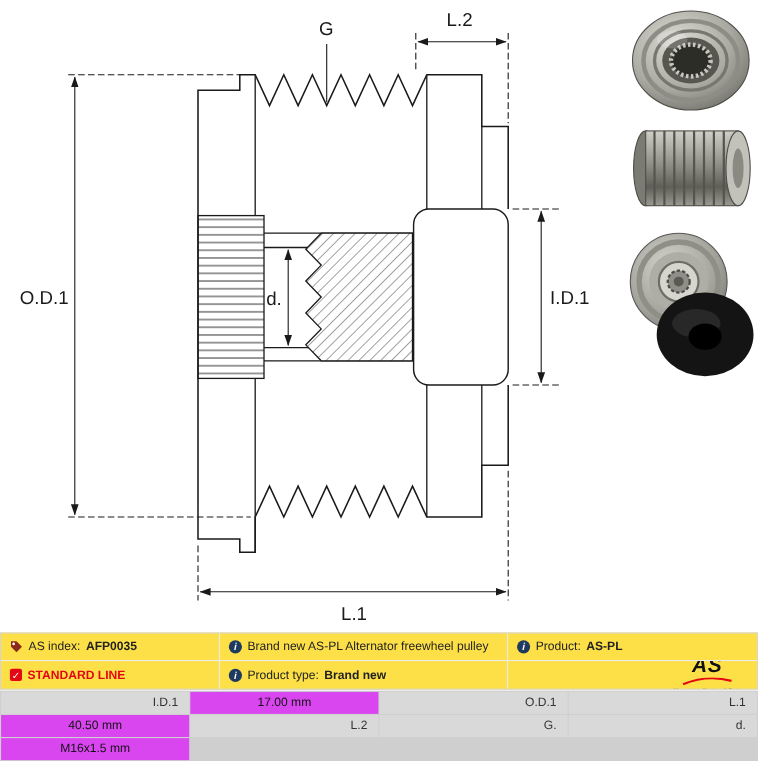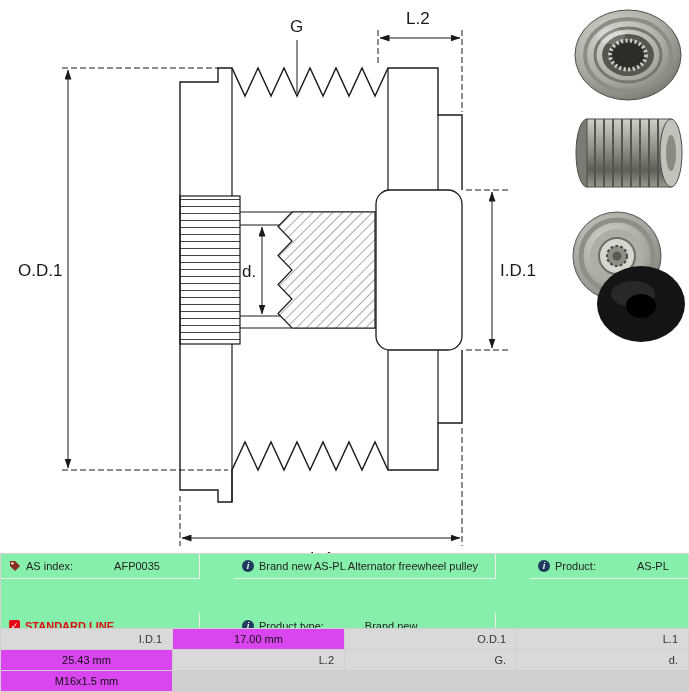--- a/index.html
+++ b/index.html
@@ -11,42 +11,42 @@
   .drawing text { font:17px "Liberation Sans", sans-serif; fill:#1a1a1a; stroke:none; }
 
   .photos { position:absolute; left:565px; top:0; width:124px; height:570px; }
   .photo { position:absolute; }
   .p1 { left:8px;  top:8px; }
   .p2 { left:8px;  top:106px; }
   .p3 { left:6px;  top:210px; }
   .p4 { left:30px; top:264px; }
 
   .info-table {
-    position:absolute; left:0; top:553px; width:689px; box-sizing:border-box;
+    position:absolute; left:0; top:575px; width:689px; box-sizing:border-box;
     display:grid; grid-template-columns:199px 262px 226px; grid-auto-rows:25px;
-    border:1px solid #d4d4d4; background:#86efac; font-size:11px; color:#222;gap:34px;
+    border:1px solid #d4d4d4; background:#fde047; font-size:11px; color:#222;
   }
   .info-cell { display:flex; align-items:center; gap:5px; padding:0 8px;
     border-right:1px solid #ececec; white-space:nowrap; overflow:hidden; }
   .info-cell:nth-child(3n) { border-right:none; }
   .info-cell.r1 { border-bottom:1px solid #ececec; }
-  .info-cell b { font-weight:normal;margin-left:36px; }
+  .info-cell b { font-weight:bold; }
   .info-icon {
     width:12px; height:12px; border-radius:50%; background:#1e3a5f; color:#fff;
     font-size:9px; font-weight:bold; font-style:italic; line-height:12px;
     display:inline-flex; align-items:center; justify-content:center; flex:0 0 auto;
   }
   .check-icon {
     width:11px; height:11px; border-radius:2px; background:#e30613; color:#fff;
     font-size:9px; display:inline-flex; align-items:center; justify-content:center; flex:0 0 auto;
   }
   .standard-line { color:#e30613; font-weight:bold;text-align:center; }
   .logo-cell { justify-content:flex-end; }
   .as-logo { text-align:center; line-height:1; padding-right:6px; }
-  .as-logo-text { font-size:15px; font-weight:bold; font-style:italic; color:#111; letter-spacing:.5px; }
+  .as-logo-text { font-size:19px; font-weight:bold; font-style:italic; color:#111; letter-spacing:.5px; }
   .as-logo-caption { font-size:5px; color:#555; white-space:nowrap; }
 
   .spec-table {
     position:absolute; left:0; top:628px; width:689px; box-sizing:border-box;
     display:grid; grid-template-columns:171px 171px 171px 171px; grid-auto-rows:20px;
     gap:1px; background:#cfcfcf; border:1px solid #cfcfcf; font-size:11px;
   }
   .spec-label { background:#d9d9d9; color:#333; display:flex; align-items:center;
     justify-content:flex-end; padding-right:10px; }
   .spec-value { background:#d946ef; color:#111; display:flex; align-items:center;
@@ -229,19 +229,19 @@
     </div>
   </div>
 </div>
 
 <div class="spec-table">
   <div class="spec-label">I.D.1</div>
   <div class="spec-value">17.00 mm</div>
   <div class="spec-label">O.D.1</div>
 
   <div class="spec-label">L.1</div>
-  <div class="spec-value">25.43 mm</div>
+  <div class="spec-value">40.50 mm</div>
   <div class="spec-label">L.2</div>
 
   <div class="spec-label">G.</div>
   <div class="spec-label">d.</div>
   <div class="spec-value">M16x1.5 mm</div>
 </div>
 
 </body></html>

